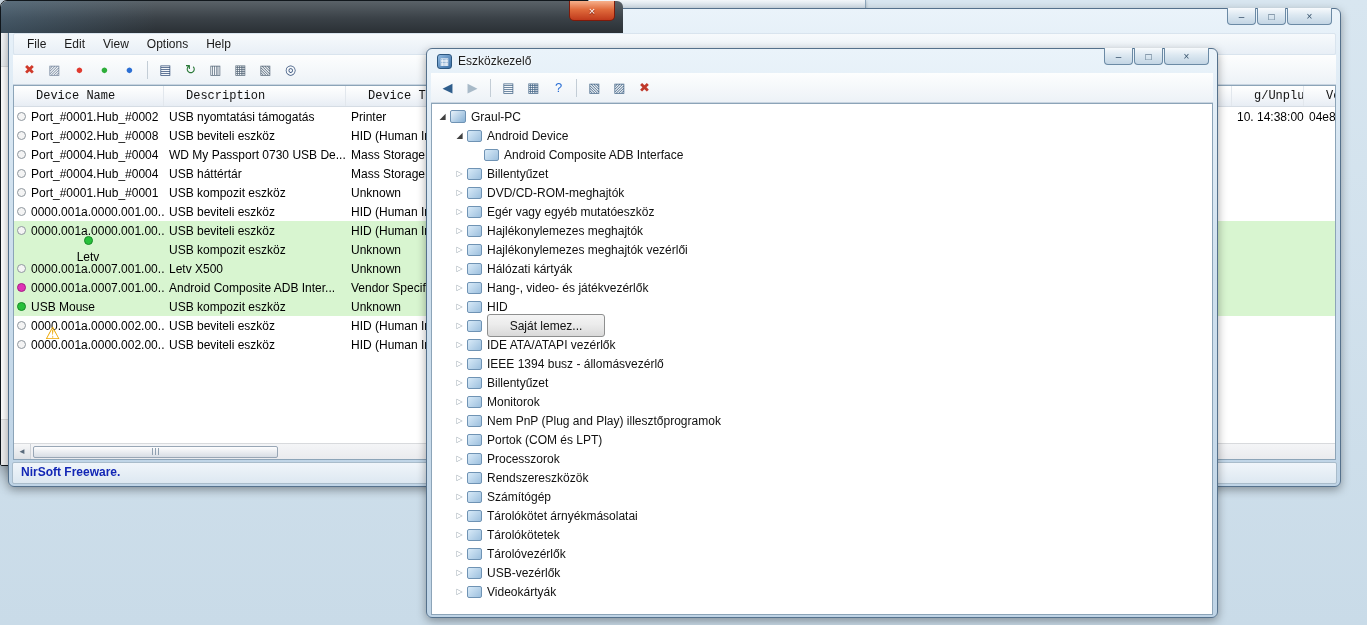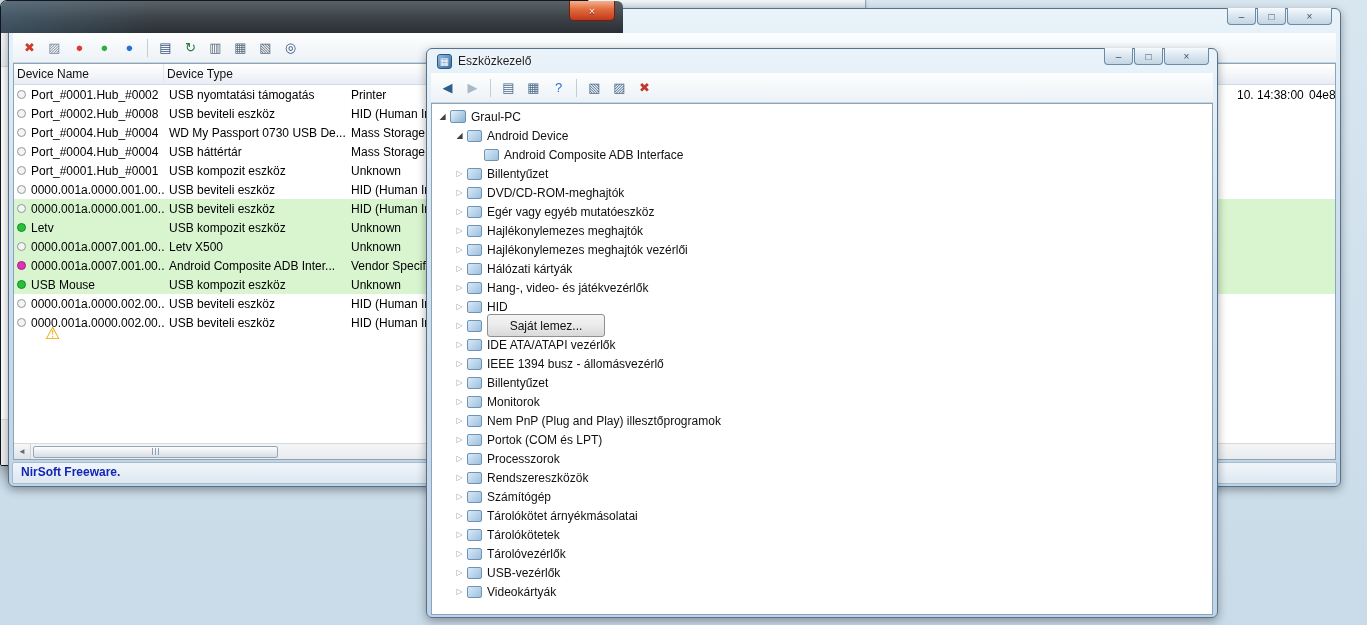--- a/index.html
+++ b/index.html
@@ -26,21 +26,21 @@
 .tbtn{width:23px;height:23px;display:flex;align-items:center;justify-content:center;font-size:13px;border-radius:3px;}
 .tsep{width:1px;height:18px;background:#c3cdd6;margin:0 4px;}
 .appicon{width:15px;height:15px;border-radius:3px;display:flex;align-items:center;justify-content:center;
      color:#fff;font-size:10px;flex:none;}
 
 
 #usb-win{left:8px;top:8px;width:1333px;height:479px;padding:0 2px 2px;}
 .listwrap{flex:1;margin:0 2px;background:#fff;border:1px solid #8ca4b8;display:flex;flex-direction:column;overflow:hidden;}
 .lheader{display:flex;height:21px;flex:none;background:linear-gradient(180deg,#ffffff,#f2f5f9 60%,#e7edf4);
      border-bottom:1px solid #d5dce4;}
-.lh{padding:3px 3px;border-right:1px solid #e2e7ed;white-space:nowrap;overflow:hidden;flex:none;color:#111;}
+.lh{padding:3px 22px;border-right:1px solid #e2e7ed;white-space:nowrap;overflow:hidden;flex:none;color:#111;font-family:Liberation Mono, monospace;}
 .lbody{flex:1;overflow:hidden;}
 .lrow{display:flex;height:19px;align-items:center;}
 .lrow.hl{background:var(--highlight-row);}
 .c{white-space:nowrap;overflow:hidden;padding:0 5px;flex:none;}
 .c.name{display:flex;align-items:center;gap:5px;padding-left:3px;}
 .led{width:9px;height:9px;border-radius:50%;flex:none;}
 .led.gray{background:#f4f4f4;border:1px solid #8f979e;}
 .led.green{background:var(--led-green);border:1px solid #188a27;}
 .led.magenta{background:var(--led-magenta);border:1px solid #a51f86;}
 .hscroll{height:16px;flex:none;display:flex;align-items:center;background:linear-gradient(180deg,#f4f5f7,#eaebee);
@@ -126,37 +126,45 @@
 <section class="win" id="usb-win">
   <div class="titlebar">
     <span class="appicon" style="background:linear-gradient(135deg,#66c06a,#2e8f3c);border:1px solid #1d6a2a;">Ψ</span>
     <span class="title-text">USBDeview</span>
     <span class="caption-btns">
         <span class="cap">–</span>
         <span class="cap">□</span>
         <span class="cap wide">×</span>
       </span>
   </div>
+  <nav class="menubar">
+      <span class="menu-item">File</span>
+      <span class="menu-item">Edit</span>
+      <span class="menu-item">View</span>
+      <span class="menu-item">Options</span>
+      <span class="menu-item">Help</span>
+    </nav>
   <div class="toolbar">
       <span class="tbtn" style="color: rgb(208, 58, 42);">✖</span>
       <span class="tbtn" style="color: rgb(122, 138, 160);">▨</span>
       <span class="tbtn" style="color: rgb(224, 58, 47);">●</span>
       <span class="tbtn" style="color: rgb(46, 174, 58);">●</span>
       <span class="tbtn" style="color: rgb(43, 111, 212);">●</span>
       <span class="tsep"></span>
       <span class="tbtn" style="color: rgb(53, 80, 122);">▤</span>
       <span class="tbtn" style="color: rgb(44, 122, 58);">↻</span>
       <span class="tbtn" style="color: rgb(90, 107, 124);">▥</span>
       <span class="tbtn" style="color: rgb(90, 107, 124);">▦</span>
       <span class="tbtn" style="color: rgb(90, 107, 124);">▧</span>
       <span class="tbtn" style="color: rgb(53, 80, 122);">◎</span>
     </div>
   <div class="listwrap">
     <div class="lheader">
         <span class="lh" style="width: 150px;">Device Name</span>
+        <span class="lh" style="width: 182px;">Description</span>
         <span class="lh" style="width: 886px;">Device Type</span>
         <span class="lh" style="width: 72px;">g/Unplug ...</span>
         <span class="lh" style="width: 35px;">Vendo</span>
       </div>
     <div class="lbody">
         <div class="lrow">
           <span class="c name" style="width: 150px;">
             <span class="led gray"></span>
             <span class="nm">Port_#0001.Hub_#0002</span>
           </span>
@@ -219,21 +227,21 @@
           <span class="c name" style="width: 150px;">
             <span class="led gray"></span>
             <span class="nm">0000.001a.0000.001.00...</span>
           </span>
           <span class="c" style="width: 182px;">USB beviteli eszköz</span>
           <span class="c" style="width: 886px;">HID (Human Interface Device)</span>
           <span class="c" style="width: 72px;"></span>
           <span class="c" style="width: 35px;"></span>
         </div>
         <div class="lrow hl">
-          <span class="c name" style="width: 150px;">
+          <span class="c name" style="width: 150px; flex-direction: column;">
             <span class="led green"></span>
             <span class="nm">Letv</span>
           </span>
           <span class="c" style="width: 182px;">USB kompozit eszköz</span>
           <span class="c" style="width: 886px;">Unknown</span>
           <span class="c" style="width: 72px;"></span>
           <span class="c" style="width: 35px;"></span>
         </div>
         <div class="lrow hl">
           <span class="c name" style="width: 150px;">

